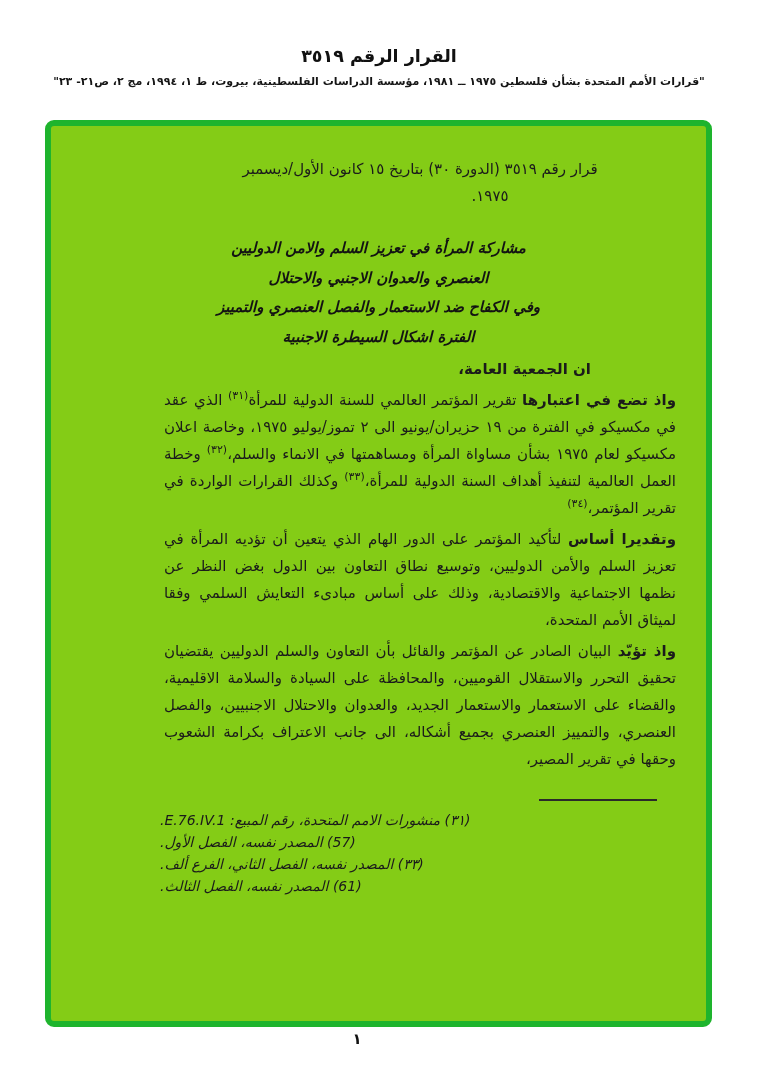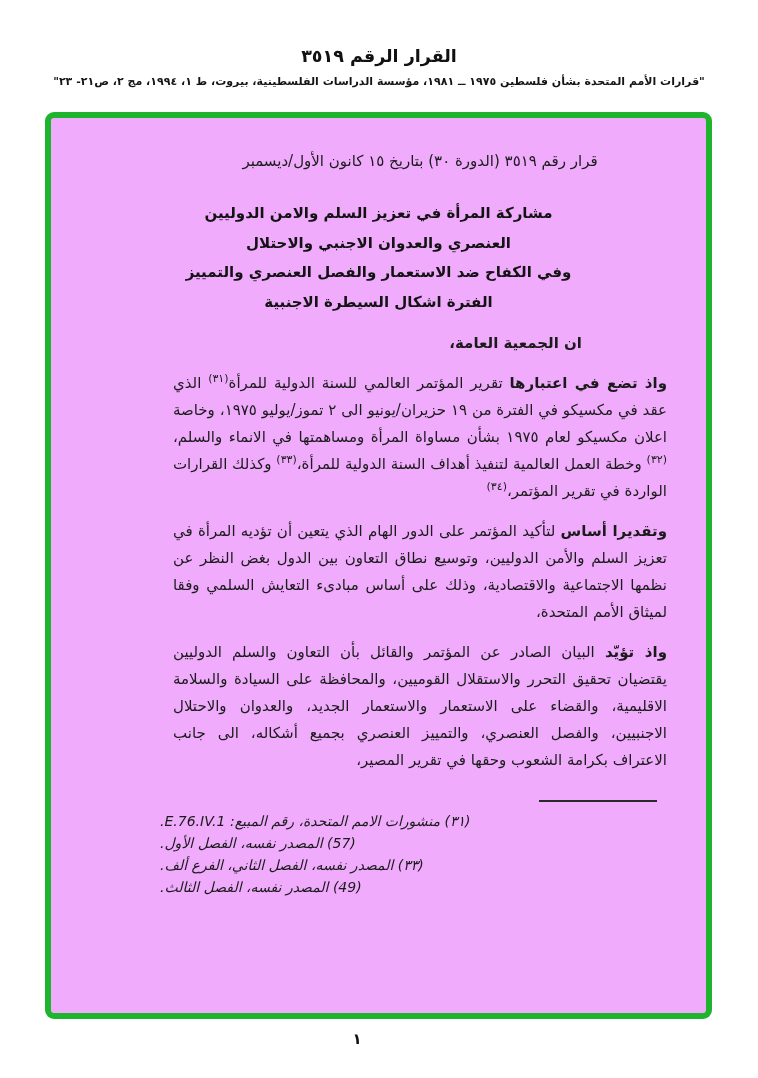--- a/index.html
+++ b/index.html
@@ -21,56 +21,57 @@
     font-size:17.5px; font-weight:bold; letter-spacing:0.5px;
     color:#111;
   }
   .subtitle {
     margin-top:9px;
     font-size:11px; font-weight:bold;
     color:#151515;
   }
   .frame {
     position:absolute;
-    left:45px; top:112px;
+    left:45px; top:120px;
     width:667px; height:907px;
     border:6px solid #1eb42d;
     border-radius:9px;
-    background:#f0abfc;
+    background:#84cc16;
   }
   .intro {
     margin:30px 26px 0 109px;
     text-align:center;
     font-size:15px; line-height:27px;
     color:#1b1b1b;
   }
   .intro-year { position:relative; left:70px; }
   .doc-heading {
     margin-top:24px;
     text-align:center;
     font-weight:bold;
     font-size:15px; line-height:29.5px;
     color:#131313;
+    font-style:italic;
   }
   .content {
     margin:0 26px 0 109px;
     font-size:15px; line-height:27px;
     text-align:justify;
     color:#1b1b1b;
   }
   .salutation {
     margin-top:24px;
     padding-left:85px;           
     text-align:left;
     direction:rtl;
     font-weight:bold;
   }
   
   .salutation { text-align:right; padding-left:0; padding-right:85px; }
-  .content p { margin:13px; }
+  .content p { margin:4px; }
   .bold { font-weight:bold; }
   sup.ref {
     font-size:11px; line-height:0; vertical-align:6px;
     letter-spacing:0;
   }
   .footnote-divider {
     margin-top:26px;
     margin-right:23px;
     width:118px;
     border-top:2px solid #2a2a2a;
@@ -97,20 +98,21 @@
 
   <div class="header">
     <div class="title">القرار الرقم ٣٥١٩</div>
     <div class="subtitle">"قرارات الأمم المتحدة بشأن فلسطين ١٩٧٥ ــ ١٩٨١، مؤسسة الدراسات الفلسطينية، بيروت، ط ١، ١٩٩٤، مج ٢، ص٢١- ٢٣"</div>
   </div>
 
   <div class="frame">
 
     <div class="intro">
       <div>قرار رقم ٣٥١٩ (الدورة ٣٠) بتاريخ ١٥ كانون الأول/ديسمبر</div>
+      <div class="intro-year">١٩٧٥.</div>
     </div>
 
     <div class="doc-heading">
       <div>مشاركة المرأة في تعزيز السلم والامن الدوليين</div>
       <div>العنصري والعدوان الاجنبي والاحتلال</div>
       <div>وفي الكفاح ضد الاستعمار والفصل العنصري والتمييز</div>
       <div>الفترة اشكال السيطرة الاجنبية</div>
     </div>
 
     <div class="content">
@@ -123,21 +125,21 @@
       <p><span class="bold">وتقديرا أساس</span><span> لتأكيد المؤتمر على الدور الهام الذي يتعين أن تؤديه المرأة في تعزيز السلم والأمن الدوليين، وتوسيع نطاق التعاون بين الدول بغض النظر عن نظمها الاجتماعية والاقتصادية، وذلك على أساس مبادىء التعايش السلمي وفقا لميثاق الأمم المتحدة،</span></p>
 
       <p><span class="bold">واذ تؤيّد</span><span> البيان الصادر عن المؤتمر والقائل بأن التعاون والسلم الدوليين يقتضيان تحقيق التحرر والاستقلال القوميين، والمحافظة على السيادة والسلامة الاقليمية، والقضاء على الاستعمار والاستعمار الجديد، والعدوان والاحتلال الاجنبيين، والفصل العنصري، والتمييز العنصري بجميع أشكاله، الى جانب الاعتراف بكرامة الشعوب وحقها في تقرير المصير،</span></p>
 
       <div class="footnote-divider"></div>
 
       <div class="footnotes">
         <div>(٣١) منشورات الامم المتحدة، رقم المبيع: E.76.IV.1.</div>
         <div>(57) المصدر نفسه، الفصل الأول.</div>
         <div>(٣٣) المصدر نفسه، الفصل الثاني، الفرع ألف.</div>
-        <div>(49) المصدر نفسه، الفصل الثالث.</div>
+        <div>(61) المصدر نفسه، الفصل الثالث.</div>
       </div>
 
     </div>
   </div>
 
   <div class="page-number">١</div>
 
 </div>
 
 </body></html>

